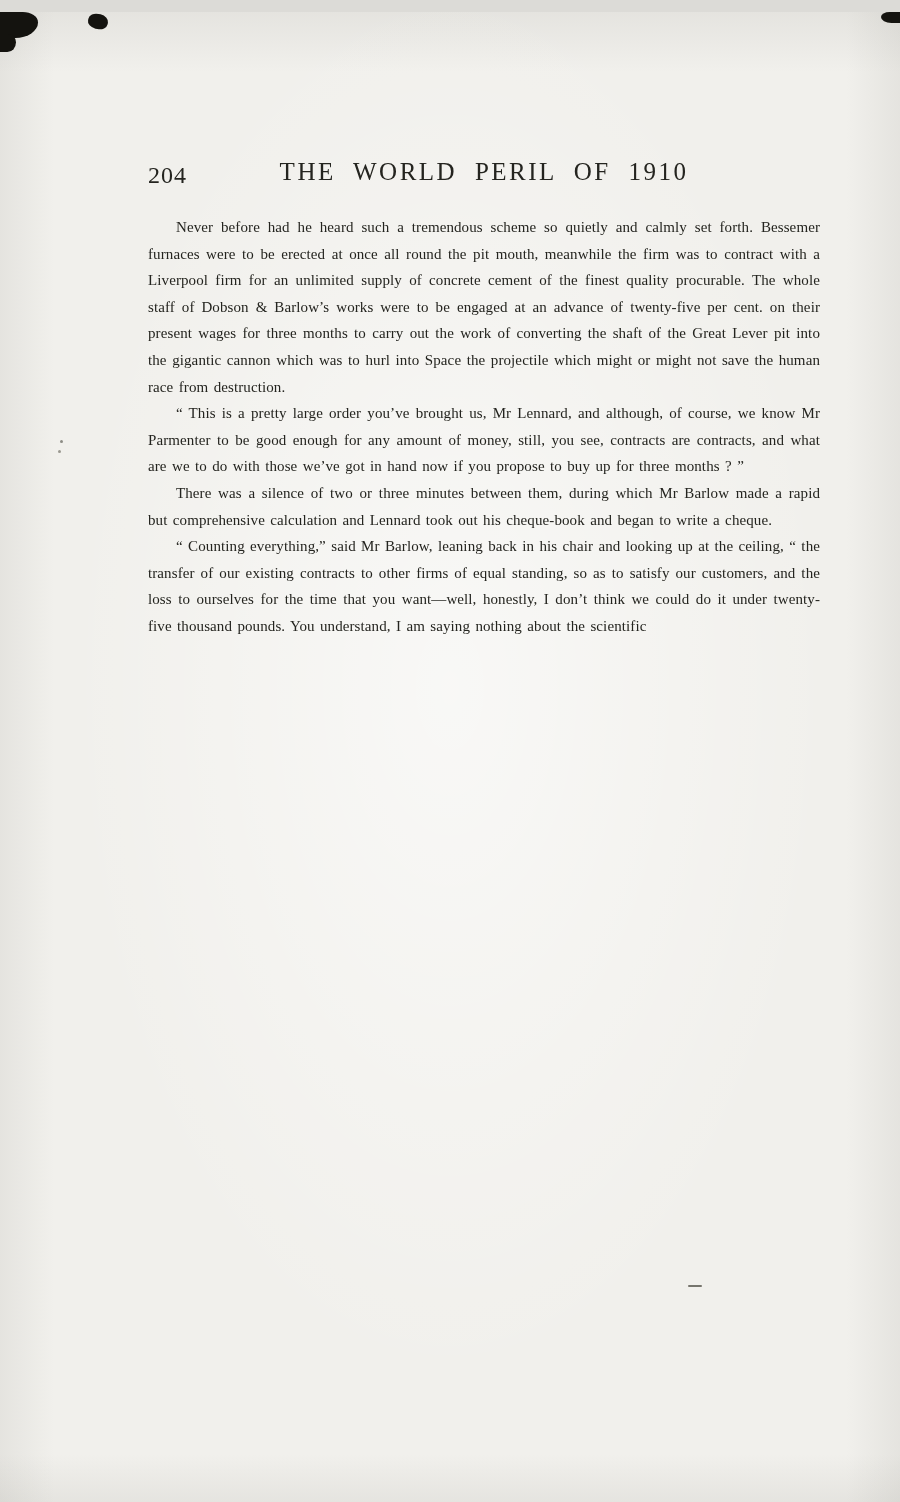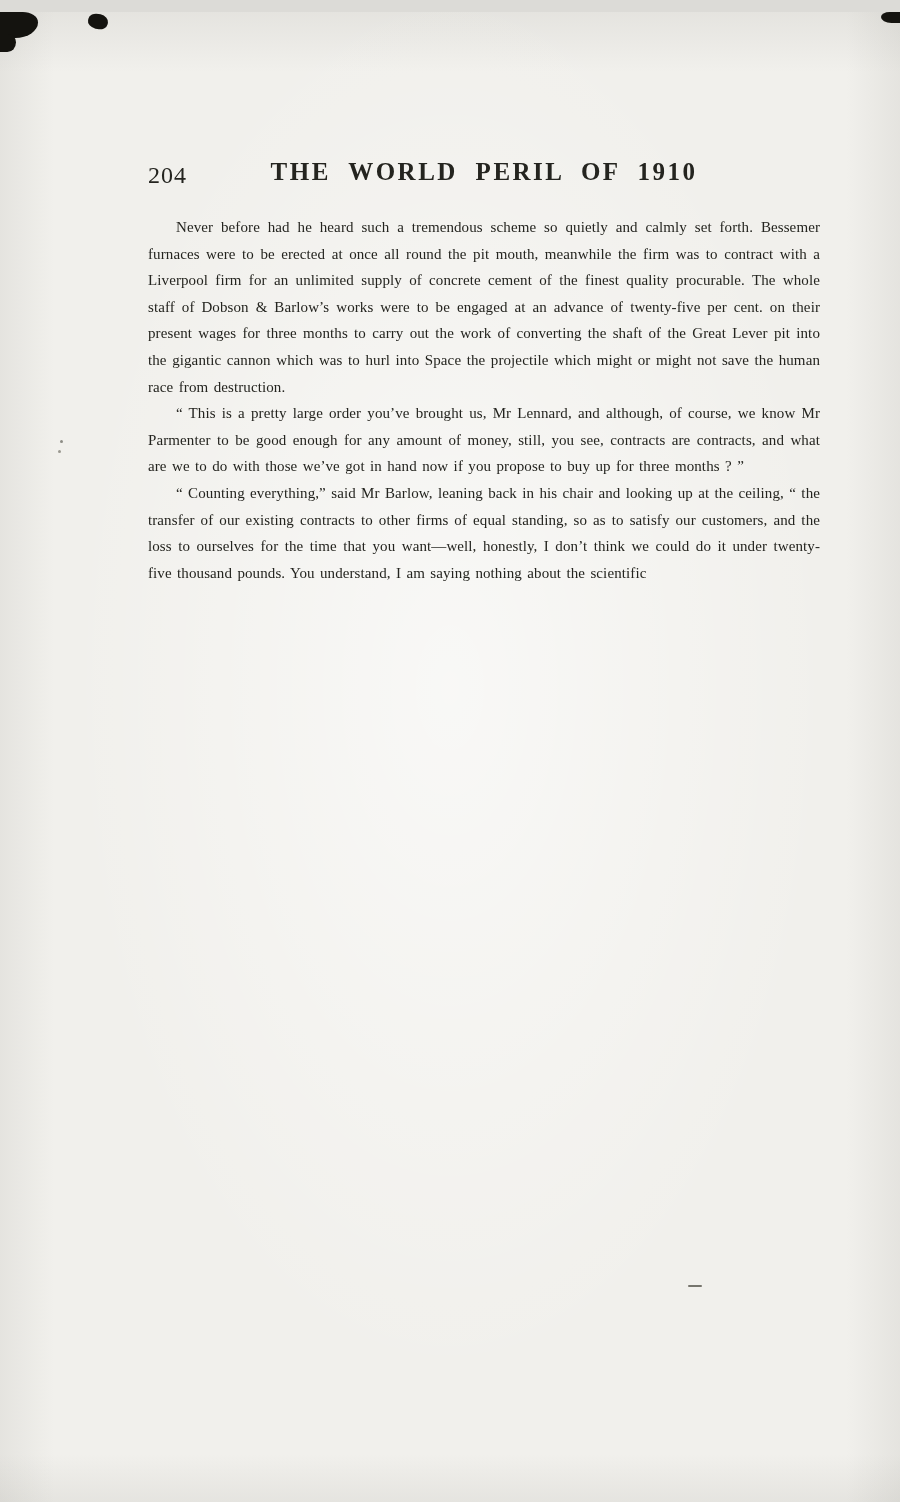--- a/index.html
+++ b/index.html
@@ -48,21 +48,21 @@
     position: absolute;
     left: 0;
     top: 4px;
     font-size: 24px;
     letter-spacing: 1px;
   }
   .title {
     margin: 0;
     text-align: center;
     font-size: 25px;
-    font-weight: bold;
+    font-weight: normal;
     letter-spacing: 2.5px;
     word-spacing: 9px;
     white-space: nowrap;
   }
 
   .body-text p {
     margin: 0;
     font-size: 15px;
     line-height: 26.6px;
     text-align: justify;
@@ -87,17 +87,18 @@
   <div class="text-block">
 
     <div class="header">
       <span class="pagenum">204</span>
       <h1 class="title">THE WORLD PERIL OF 1910</h1>
     </div>
 
     <div class="body-text">
       <p>Never before had he heard such a tremendous scheme so quietly and calmly set forth.  Bessemer furnaces were to be erected at once all round the pit mouth, meanwhile the firm was to contract with a Liverpool firm for an unlimited supply of concrete cement of the finest quality procurable.  The whole staff of Dobson &amp; Barlow’s works were to be engaged at an advance of twenty-five per cent. on their present wages for three months to carry out the work of converting the shaft of the Great Lever pit into the gigantic cannon which was to hurl into Space the projectile which might or might not save the human race from destruction.</p>
       <p>“ This is a pretty large order you’ve brought us, Mr Lennard, and although, of course, we know Mr Parmenter to be good enough for any amount of money, still, you see, contracts are contracts, and what are we to do with those we’ve got in hand now if you propose to buy up for three months ? ”</p>
+      <p>There was a silence of two or three minutes between them, during which Mr Barlow made a rapid but comprehensive calculation and Lennard took out his cheque-book and began to write a cheque.</p>
       <p>“ Counting everything,” said Mr Barlow, leaning back in his chair and looking up at the ceiling, “ the transfer of our existing contracts to other firms of equal standing, so as to satisfy our customers, and the loss to ourselves for the time that you want—well, honestly, I don’t think we could do it under twenty-five thousand pounds. You understand, I am saying nothing about the scientific</p>
     </div>
 
   </div>
 </div>
 
 </body></html>

